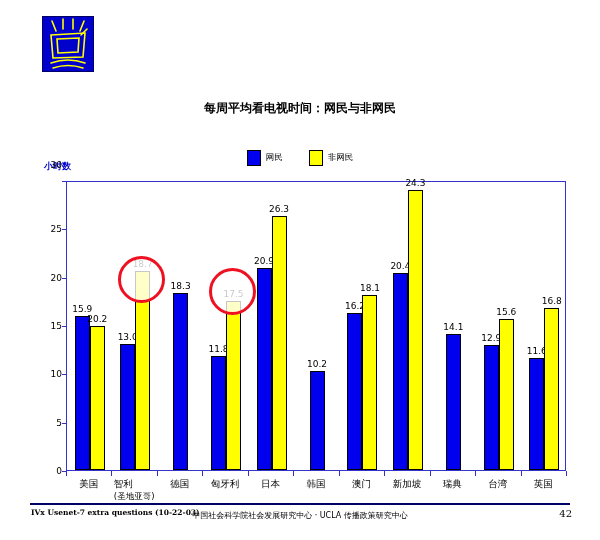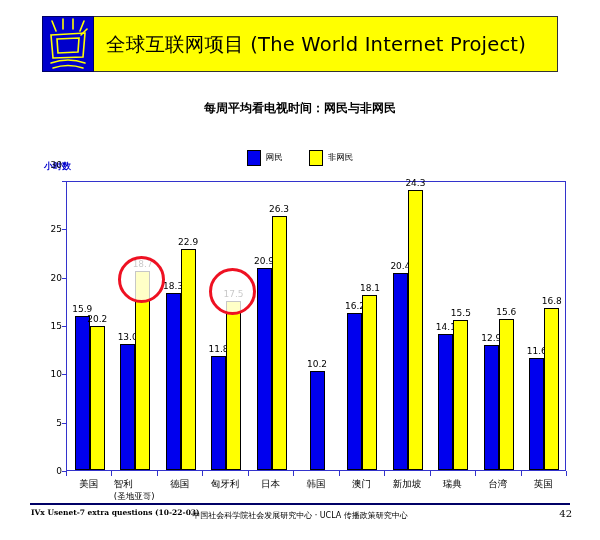--- a/index.html
+++ b/index.html
@@ -257,23 +257,20 @@
         <line x1="30" y1="2" x2="30" y2="12"></line>
         <line x1="41" y1="4" x2="37" y2="14"></line>
         <line x1="44" y1="12" x2="38" y2="18"></line>
         <path d="M8 18 L42 16 L40 40 L10 41 Z"></path>
         <path d="M14 22 L36 21 L35 35 L15 36 Z"></path>
         <path d="M8 46 Q25 40 42 46"></path>
         <path d="M10 51 Q25 46 40 51"></path>
       </g>
     </svg>
   </div>
-  <div id="title-bar">
-    <span id="title-text">全球互联网项目 (The World Internet Project)</span>
-  </div>
 </div>
 
 <div id="chart-title">每周平均看电视时间：网民与非网民</div>
 
 <div id="legend">
   <div class="legend-entry">
     <span class="legend-swatch" id="sw0" style="background: rgb(0, 0, 238);"></span>
     <span class="legend-label">网民</span>
   </div>
   <div class="legend-entry">
@@ -299,23 +296,20 @@
           <span class="bar-value">13.0</span>
         </div>
         <div class="bar nonuser" style="height: 199px; background: rgb(255, 255, 0);">
           <span class="bar-value">18.7</span>
         </div>
       </div>
       <div class="bar-group" style="left: 98.6364px; width: 30px;">
         <div class="bar user" style="height: 176.9px; background: rgb(0, 0, 238);">
           <span class="bar-value">18.3</span>
         </div>
-        <div class="bar nonuser" style="height: 221.367px; background: rgb(255, 255, 0);">
-          <span class="bar-value">22.9</span>
-        </div>
       </div>
       <div class="bar-group" style="left: 144.091px; width: 30px;">
         <div class="bar user" style="height: 114.067px; background: rgb(0, 0, 238);">
           <span class="bar-value">11.8</span>
         </div>
         <div class="bar nonuser" style="height: 169.167px; background: rgb(255, 255, 0);">
           <span class="bar-value">17.5</span>
         </div>
       </div>
       <div class="bar-group" style="left: 189.545px; width: 30px;">
@@ -343,23 +337,20 @@
         <div class="bar user" style="height: 197.2px; background: rgb(0, 0, 238);">
           <span class="bar-value">20.4</span>
         </div>
         <div class="bar nonuser" style="height: 280px; background: rgb(255, 255, 0);">
           <span class="bar-value">24.3</span>
         </div>
       </div>
       <div class="bar-group" style="left: 371.364px; width: 30px;">
         <div class="bar user" style="height: 136.3px; background: rgb(0, 0, 238);">
           <span class="bar-value">14.1</span>
-        </div>
-        <div class="bar nonuser" style="height: 149.833px; background: rgb(255, 255, 0);">
-          <span class="bar-value">15.5</span>
         </div>
       </div>
       <div class="bar-group" style="left: 416.818px; width: 30px;">
         <div class="bar user" style="height: 124.7px; background: rgb(0, 0, 238);">
           <span class="bar-value">12.9</span>
         </div>
         <div class="bar nonuser" style="height: 150.8px; background: rgb(255, 255, 0);">
           <span class="bar-value">15.6</span>
         </div>
       </div>

